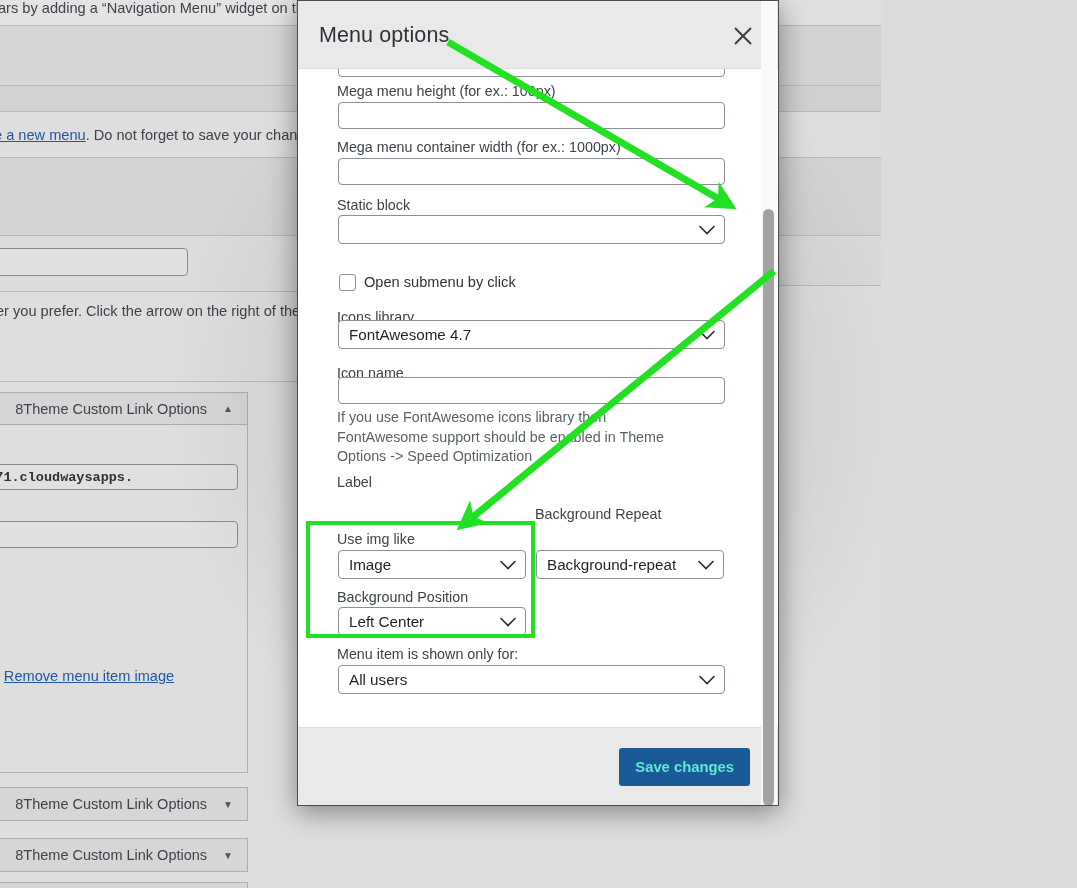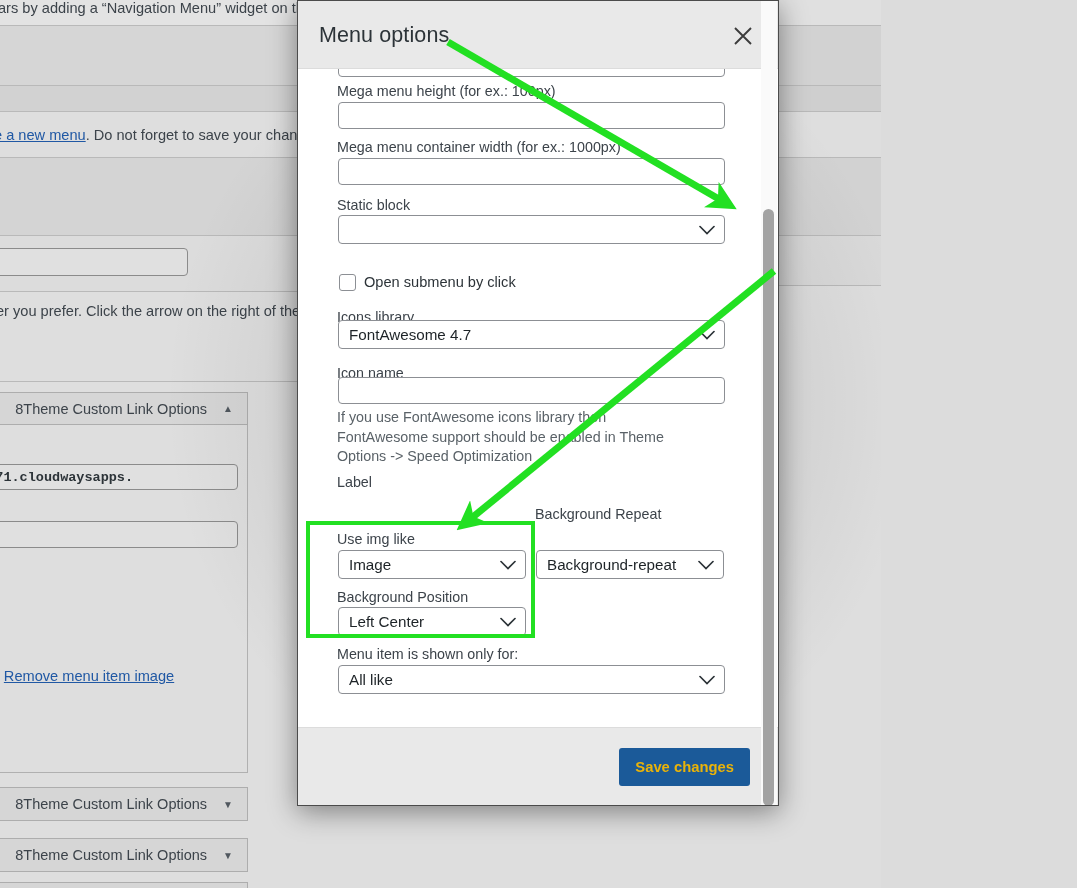--- a/index.html
+++ b/index.html
@@ -105,21 +105,21 @@
   }
   .modal-footer {
     position: absolute; left: 0; bottom: 0;
     width: 100%; height: 78px;
     background: #e9e9e9;
     border-top: 1px solid #dcdcdc;
   }
   .save-btn {
     position: absolute; right: 28px; top: 20px;
     background: #1b5a99;
-    color: #eab308;
+    color: #5eead4;
     border: none;
     border-radius: 3px;
     font-size: 14.8px;
     font-weight: 700;
     font-family: "Liberation Sans", sans-serif;
     padding: 11px 16px;
     cursor: pointer;
   }
 
   
@@ -330,21 +330,21 @@
         <span>Left Center</span>
         <span class="sel-caret">
           <svg width="16" height="10" viewBox="0 0 16 10">
               <path d="M1 1 L8 8 L15 1" stroke="#2c3338" stroke-width="1.7" fill="none" stroke-linecap="round"></path>
             </svg>
         </span>
       </div>
 
       <div class="fld-label" style="left:39px; top:577px;text-align:center;">Menu item is shown only for:</div>
       <div class="sel-input" style="left:40px; top:596px; width:387px;">
-        <span>All like</span>
+        <span>All users</span>
         <span class="sel-caret">
           <svg width="16" height="10" viewBox="0 0 16 10">
               <path d="M1 1 L8 8 L15 1" stroke="#2c3338" stroke-width="1.7" fill="none" stroke-linecap="round"></path>
             </svg>
         </span>
       </div>
 
     </div>
 
     <div class="modal-footer">

